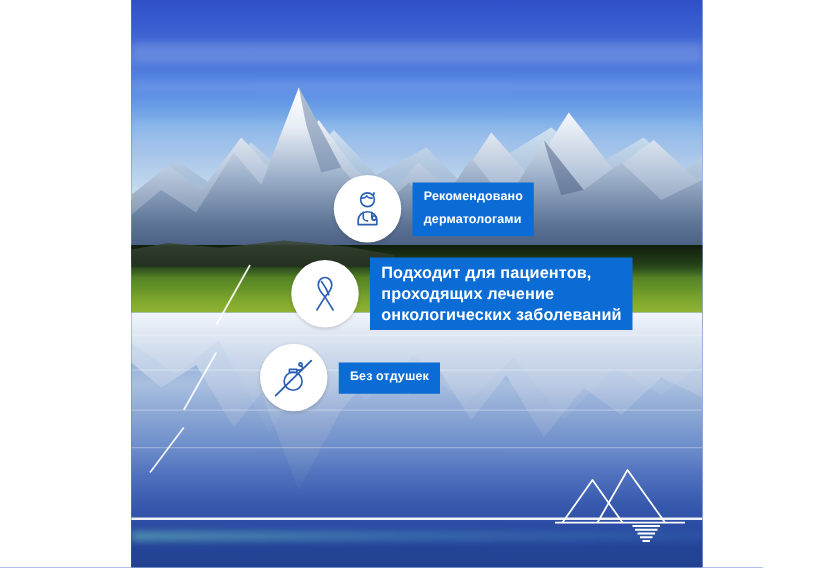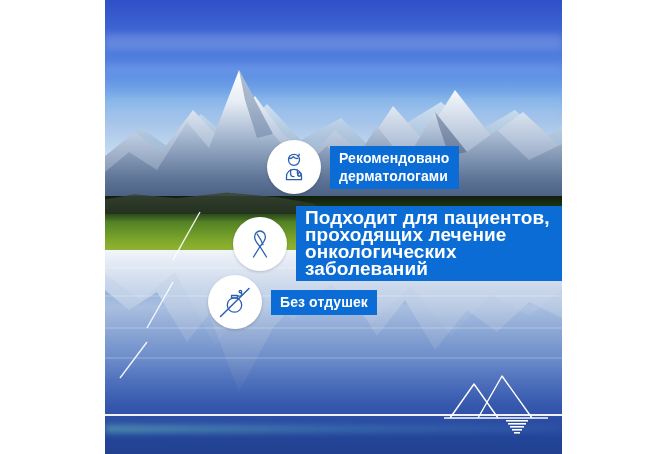--- a/index.html
+++ b/index.html
@@ -79,25 +79,25 @@
 
   
   .feature{position:absolute;display:flex;align-items:center;}
   .circle{
     width:54px;height:54px;border-radius:50%;background:#ffffff;
     display:flex;align-items:center;justify-content:center;flex:0 0 auto;
     box-shadow:0 1px 3px rgba(0,0,0,.18);
   }
   .callout{
     background:#0a6cd4;color:#ffffff;
-    font-weight:bold;font-size:14px;line-height:18px;
+    font-weight:bold;font-size:10px;line-height:18px;
     padding:3px 9px 4px 9px;margin-left:9px;white-space:pre-line;
     letter-spacing:.1px;
   }
-  .callout.small{font-size:19px;line-height:17px;}
+  .callout.small{font-size:13px;line-height:17px;}
 
   
   #f1{left:162px;top:140px;}
   #f2{left:128px;top:206px;}
   #f3{left:103px;top:275px;}
   #f4{left:76px;top:331px;}
 
   .connector{position:absolute;pointer-events:none;}
 </style>
 </head>

